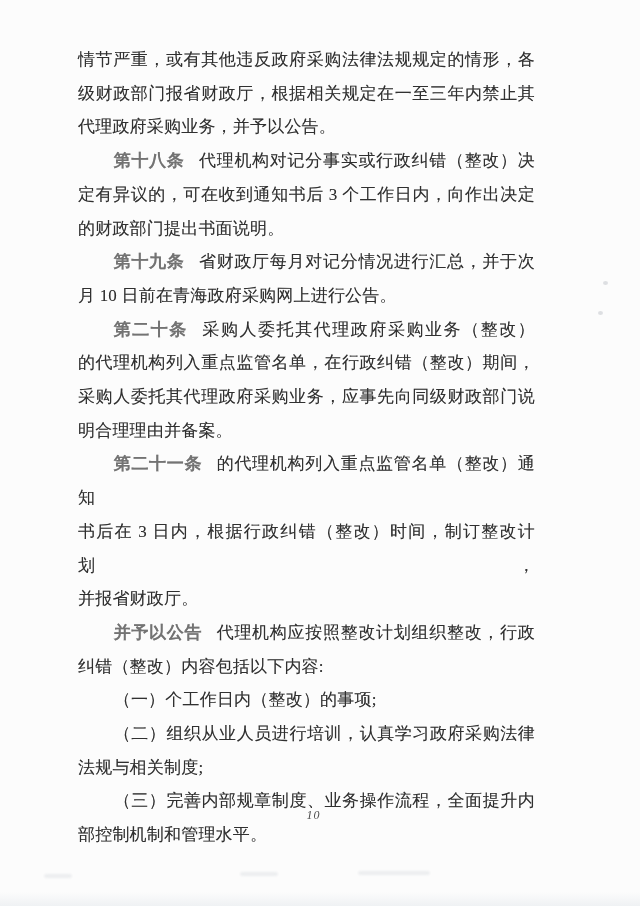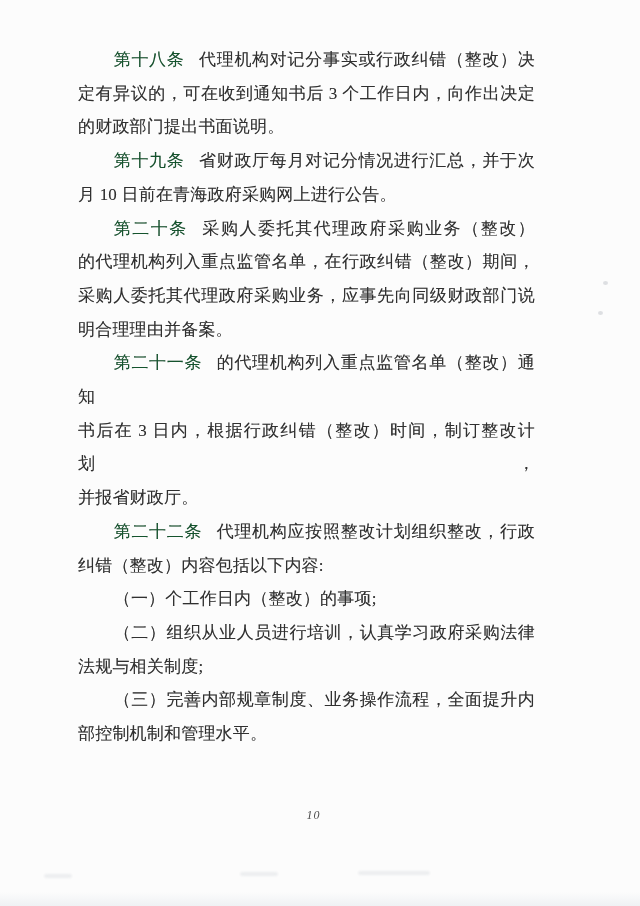--- a/index.html
+++ b/index.html
@@ -41,22 +41,22 @@
     white-space: normal;
   }
   .line.fill {
     text-align: justify;
     text-align-last: justify;
   }
   .line.indent {
     text-indent: 2.1em;
   }
   .head {
-    font-weight: 400;
-    color: #14532d;
+    font-weight: 700;
+    color: #737373;
     margin-right: 0.85em;
   }
   .page-number {
     position: absolute;
     left: 0;
     top: 808px;
     width: 627px;
     text-align: center;
     font-size: 12px;
     color: #4d4d4d;
@@ -86,41 +86,46 @@
   .speck.k2 { left: 598px; top: 311px; width: 5px; height: 4px; }
   .speck.k3 { left: 520px; top: 86px;  width: 6px; height: 3px; opacity: 0.3; }
 </style>
 </head>
 <body>
 
 <div class="page">
 
   <div class="text-block" id="text-block">
       <div class="para">
+        <div class="line fill"><span>情节严重，或有其他违反政府采购法律法规规定的情形，各</span></div>
+        <div class="line fill"><span>级财政部门报省财政厅，根据相关规定在一至三年内禁止其</span></div>
+        <div class="line"><span>代理政府采购业务，并予以公告。</span></div>
+      </div>
+      <div class="para">
         <div class="line fill indent"><span class="head">第十八条</span><span>代理机构对记分事实或行政纠错（整改）决</span></div>
         <div class="line fill"><span>定有异议的，可在收到通知书后 3 个工作日内，向作出决定</span></div>
         <div class="line"><span>的财政部门提出书面说明。</span></div>
       </div>
       <div class="para">
         <div class="line fill indent"><span class="head">第十九条</span><span>省财政厅每月对记分情况进行汇总，并于次</span></div>
         <div class="line"><span>月 10 日前在青海政府采购网上进行公告。</span></div>
       </div>
       <div class="para">
         <div class="line fill indent"><span class="head">第二十条</span><span>采购人委托其代理政府采购业务（整改）</span></div>
         <div class="line fill"><span>的代理机构列入重点监管名单，在行政纠错（整改）期间，</span></div>
         <div class="line fill"><span>采购人委托其代理政府采购业务，应事先向同级财政部门说</span></div>
         <div class="line"><span>明合理理由并备案。</span></div>
       </div>
       <div class="para">
         <div class="line fill indent"><span class="head">第二十一条</span><span>的代理机构列入重点监管名单（整改）通知</span></div>
         <div class="line fill"><span>书后在 3 日内，根据行政纠错（整改）时间，制订整改计划，</span></div>
         <div class="line"><span>并报省财政厅。</span></div>
       </div>
       <div class="para">
-        <div class="line fill indent"><span class="head">第二十二条</span><span>代理机构应按照整改计划组织整改，行政</span></div>
+        <div class="line fill indent"><span class="head">并予以公告</span><span>代理机构应按照整改计划组织整改，行政</span></div>
         <div class="line"><span>纠错（整改）内容包括以下内容:</span></div>
       </div>
       <div class="para">
         <div class="line indent"><span>（一）个工作日内（整改）的事项;</span></div>
       </div>
       <div class="para">
         <div class="line fill indent"><span>（二）组织从业人员进行培训，认真学习政府采购法律</span></div>
         <div class="line"><span>法规与相关制度;</span></div>
       </div>
       <div class="para">

